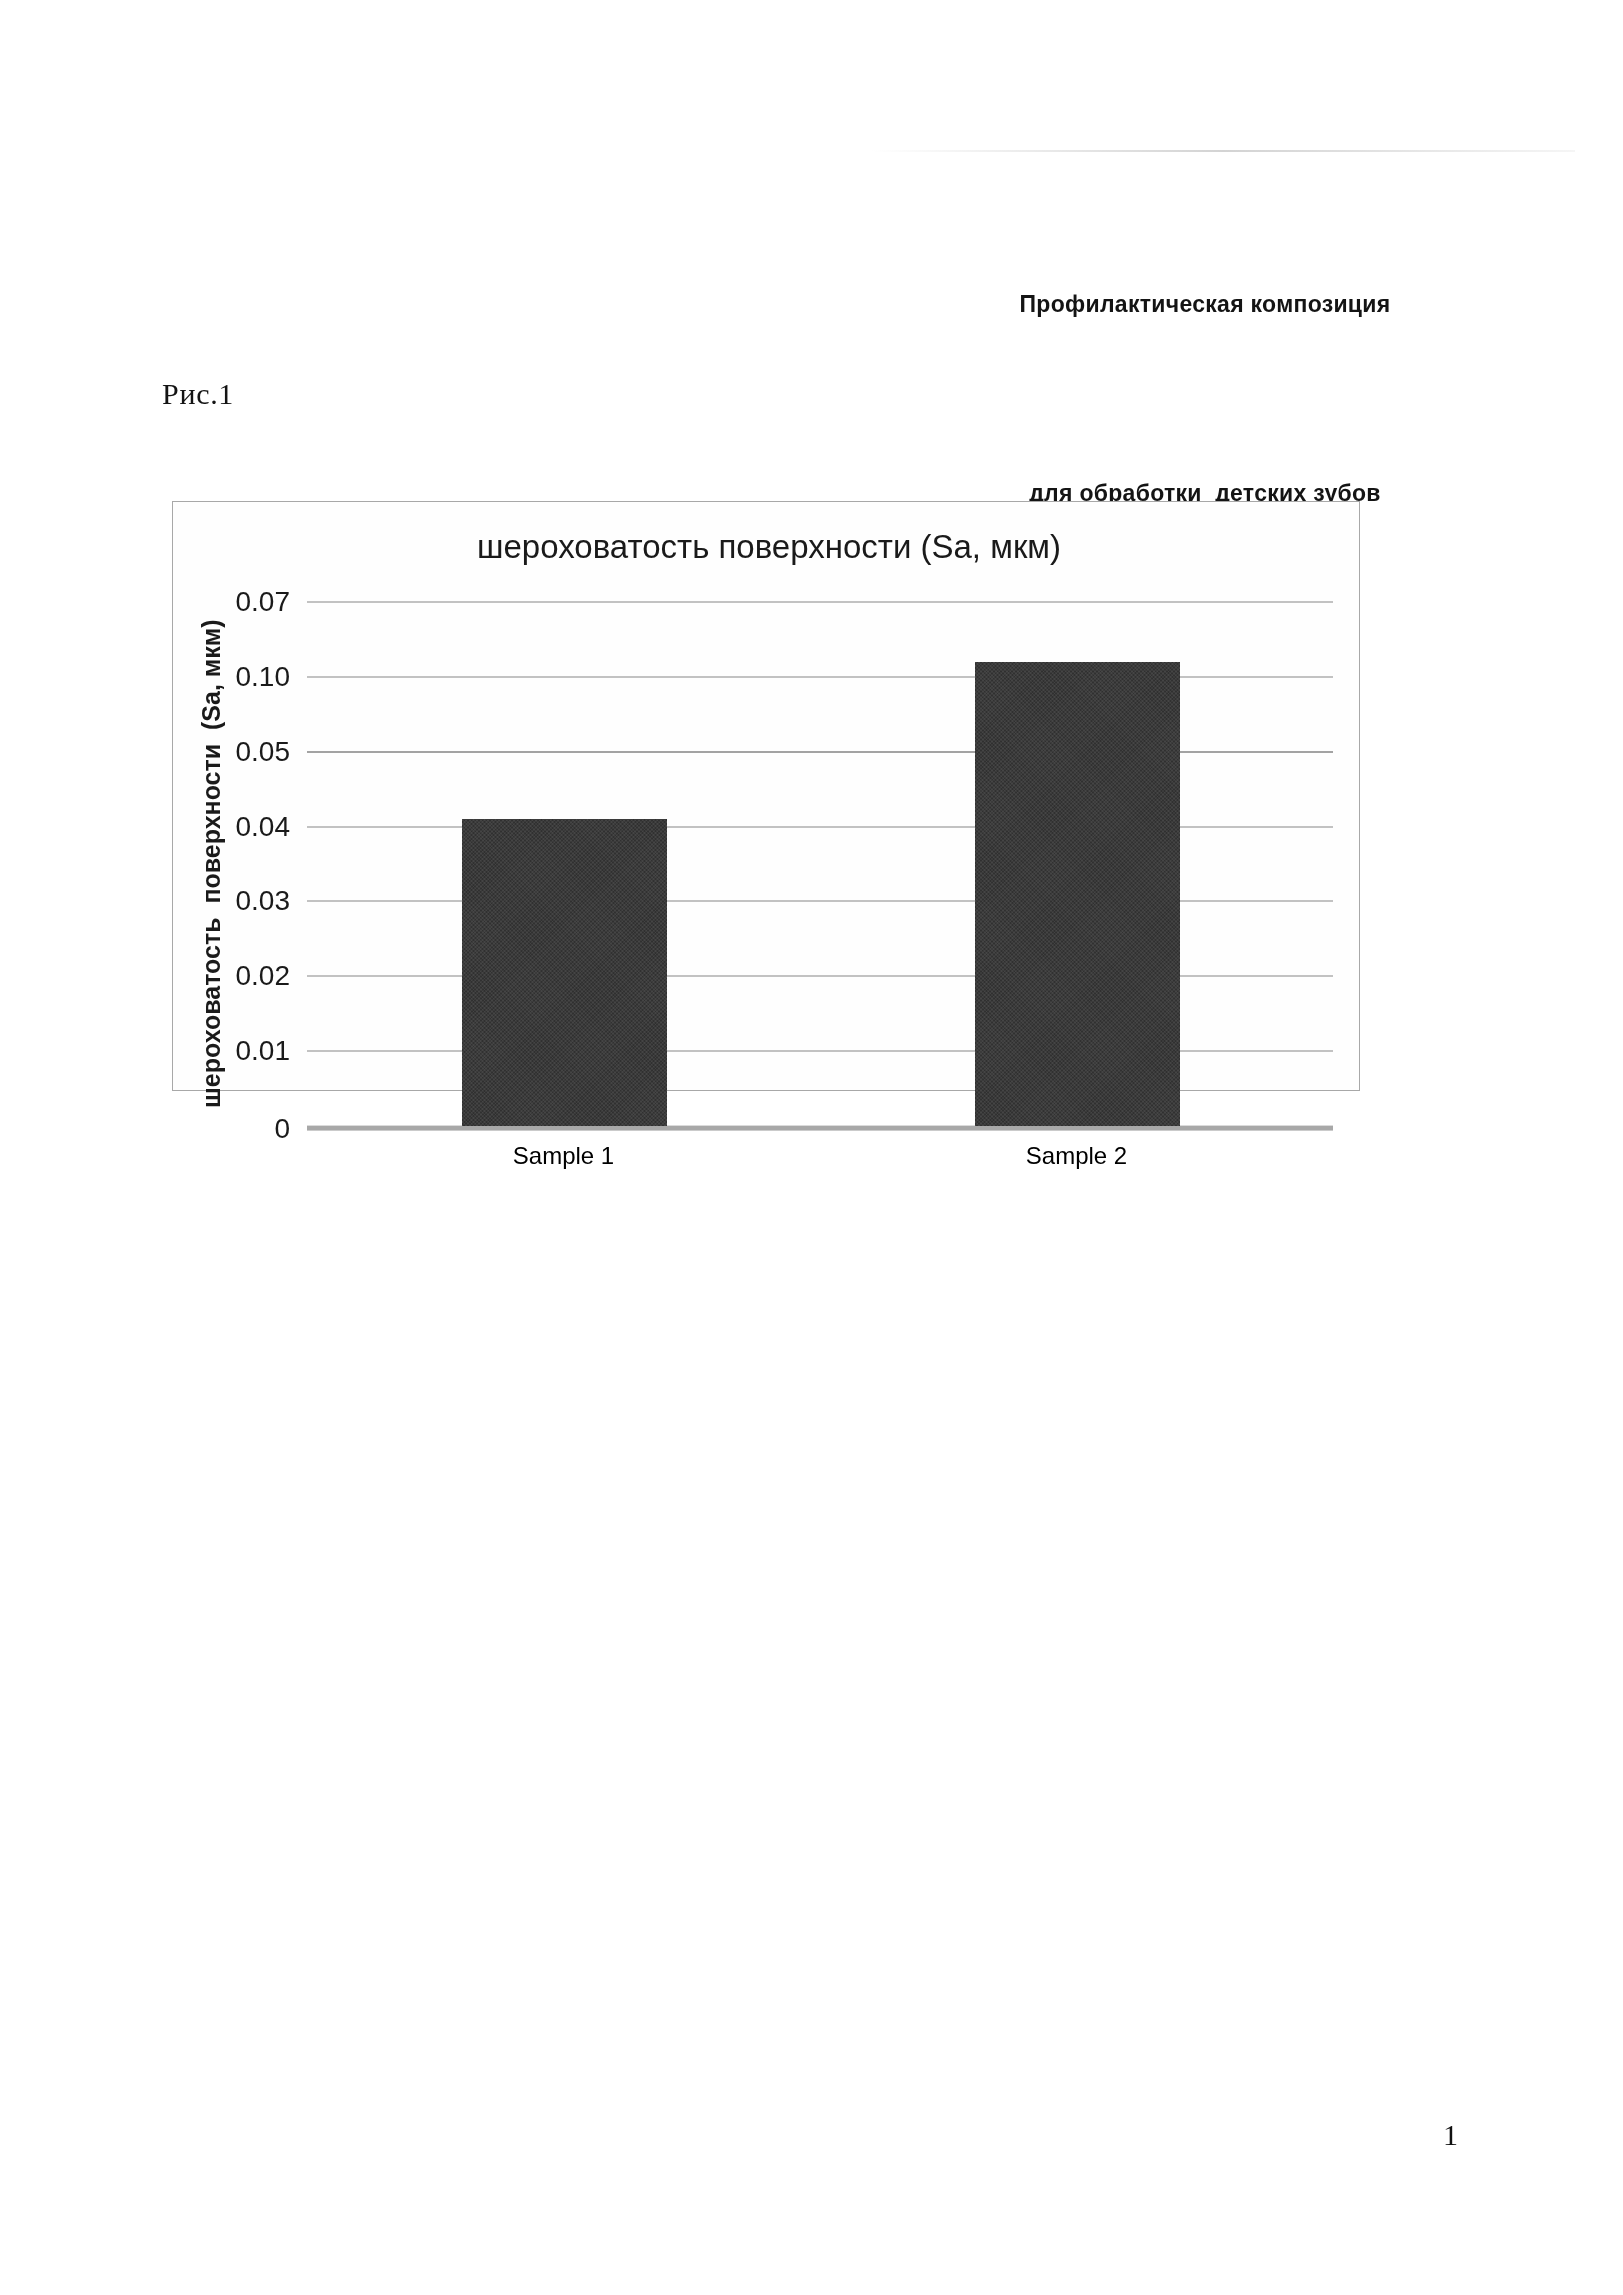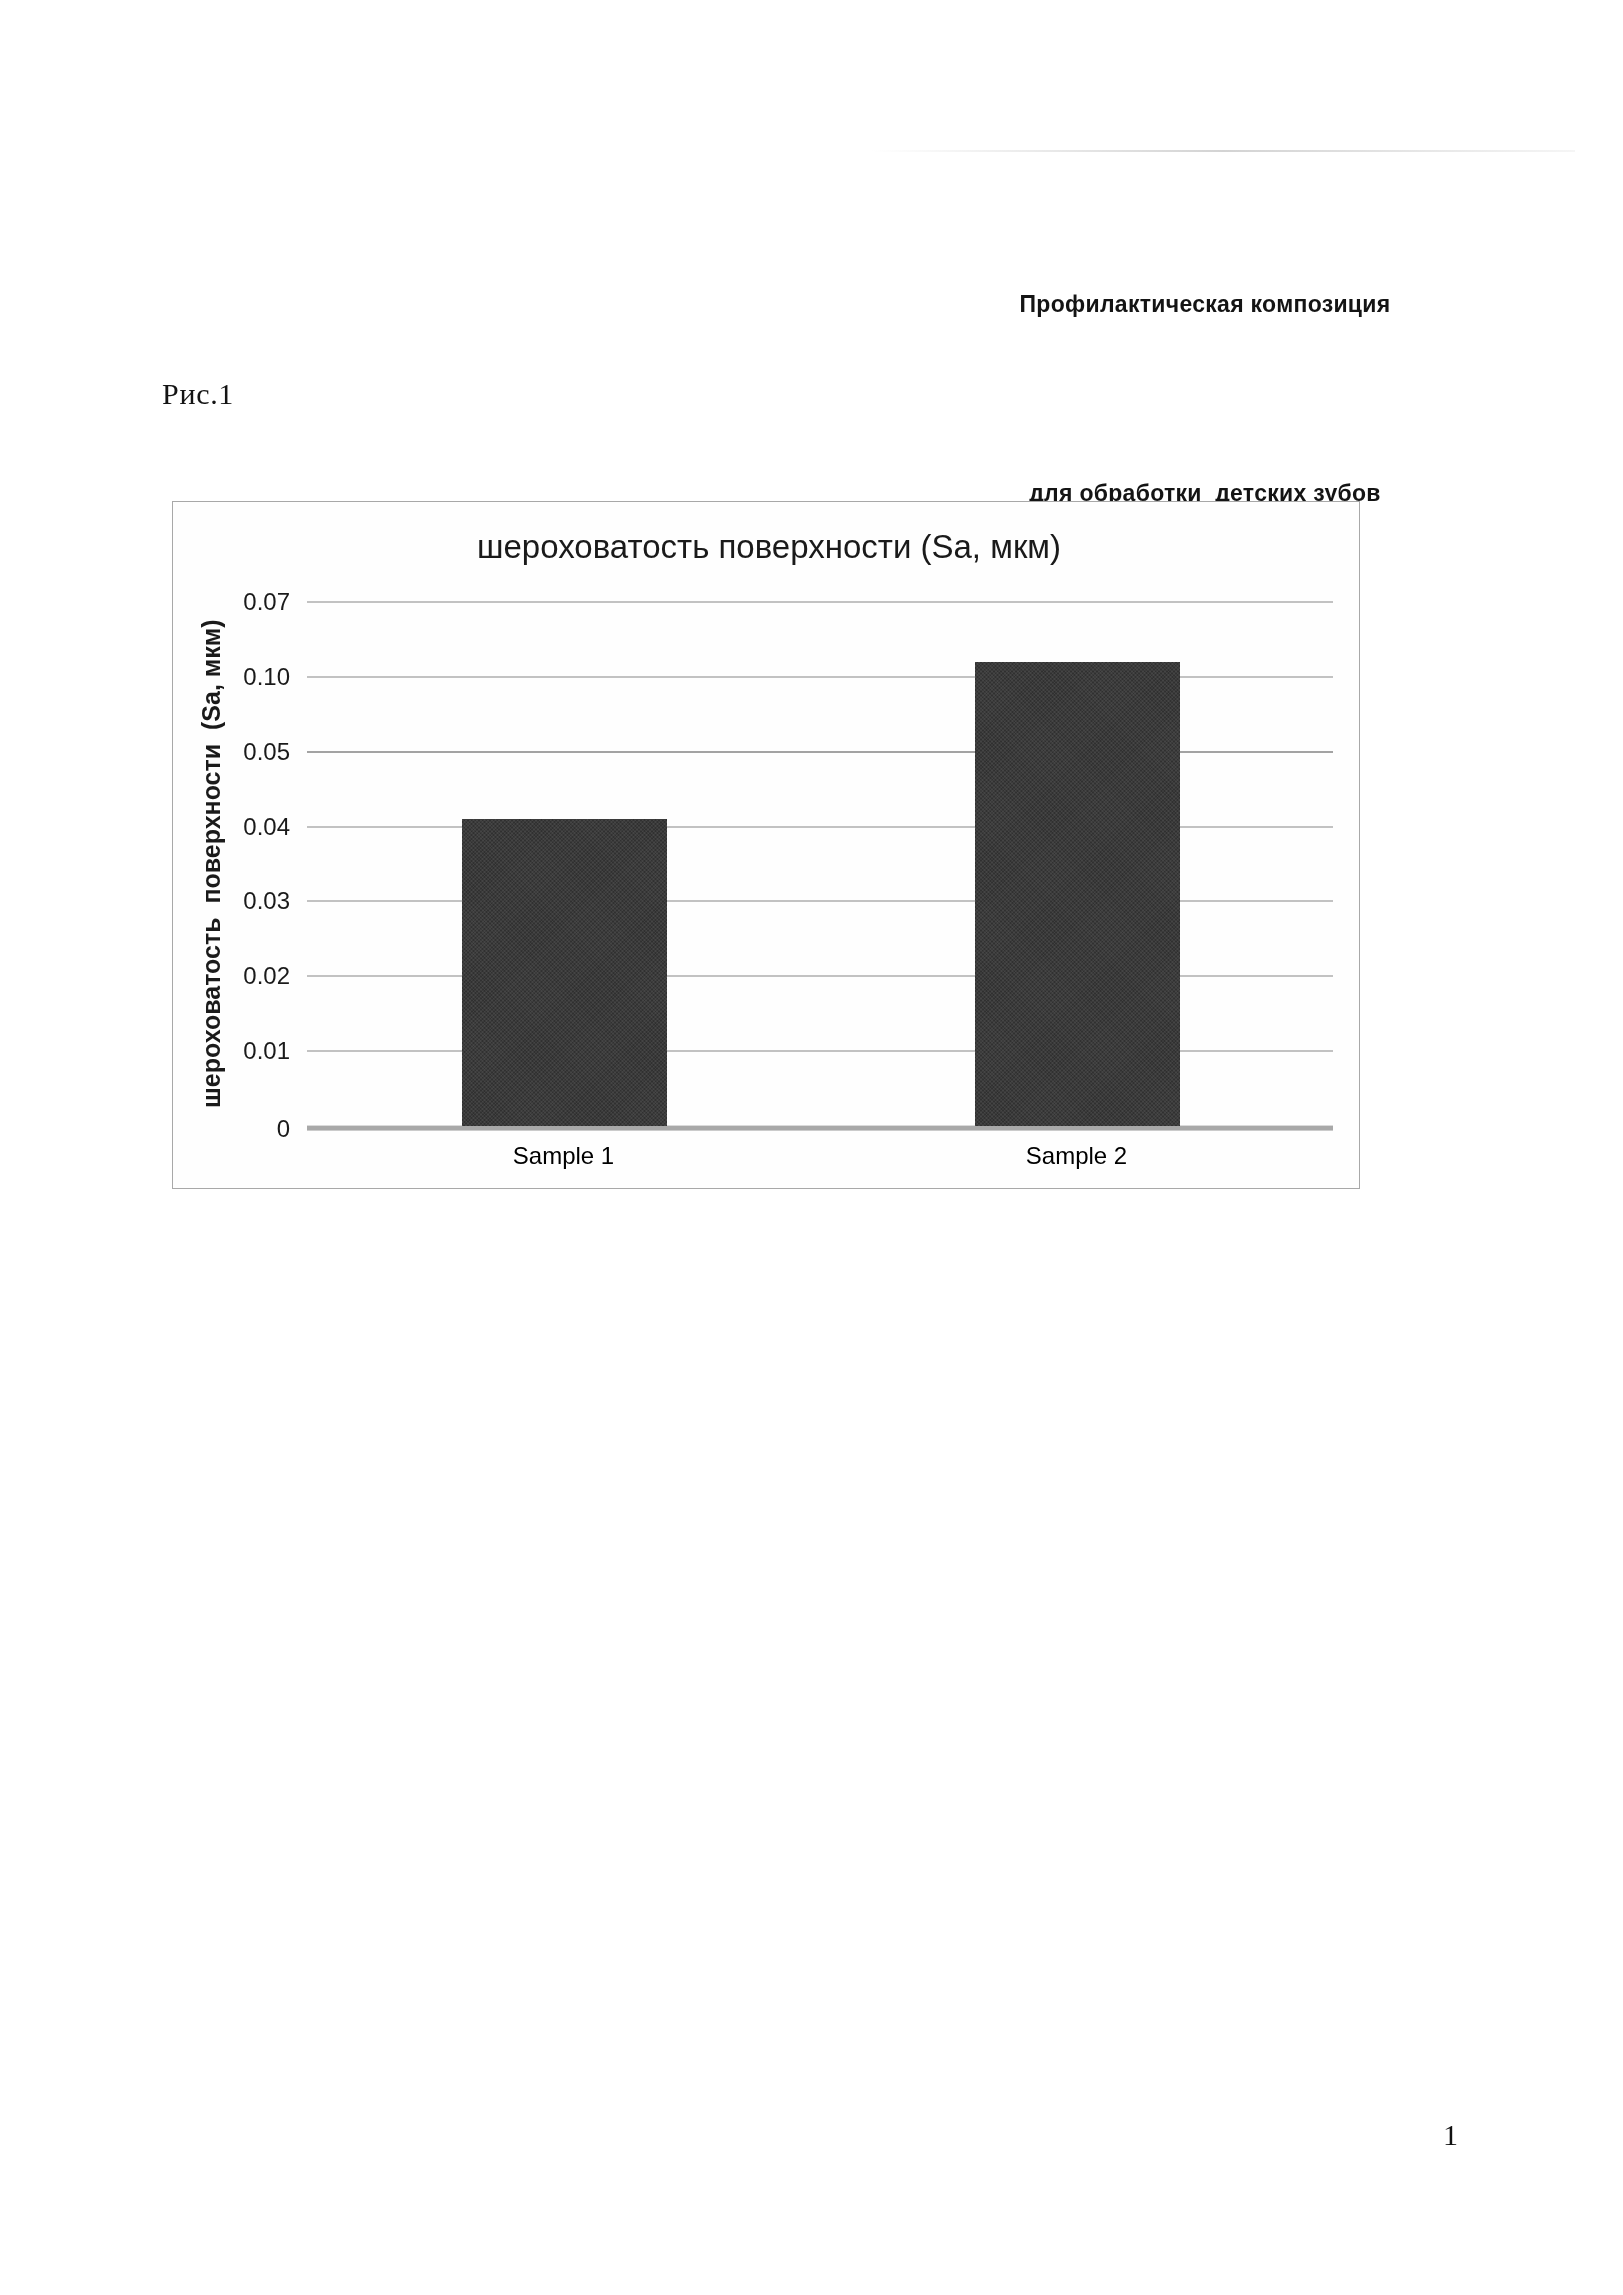--- a/index.html
+++ b/index.html
@@ -51,21 +51,21 @@
     letter-spacing: 0.7px;
     font-family: Liberation Serif, serif;
   }
 
   
   .chart {
     position: absolute;
     left: 172px;
     top: 501px;
     width: 1188px;
-    height: 688px;
+    height: 590px;
     border: 1.3px solid #a8a8a8;
     box-sizing: border-box;
     background: #fefefe;
     padding-left: 42px;
   }
   .chart-title {
     position: absolute;
     left: 84px;
     top: 26px;
     width: 1024px;
@@ -109,21 +109,21 @@
   .gridline.baseline {
     height: 4.6px;
     background: #a8a8a8;
     transform: translateY(100%);
   }
   .y-tick-label {
     position: absolute;
     right: calc(100% + 17px);
     top: 50%;
     transform: translateY(-50%);
-    font-size: 24px;
+    font-size: 28px;
     color: #1a1a1a;
     white-space: nowrap;
     text-align: right;
   }
   .bar {
     position: absolute;
     bottom: 0;
     width: 205px;
     background-color: #3b3b3b;
     background-image:

